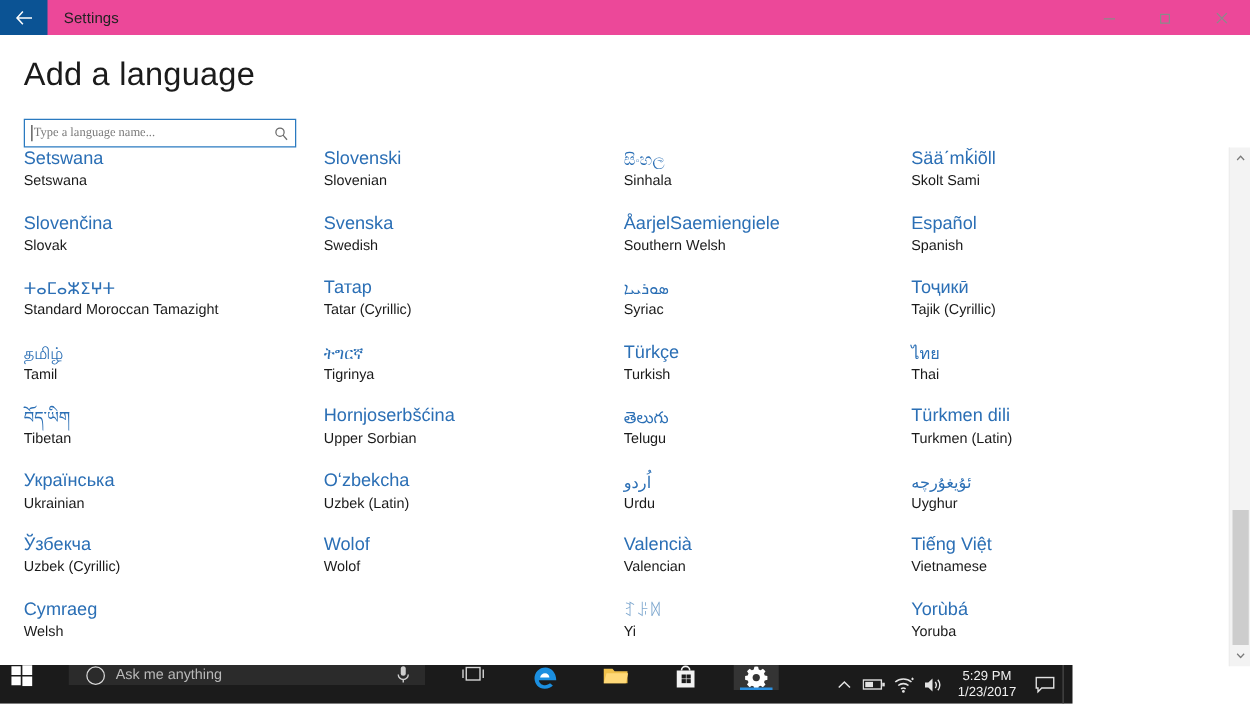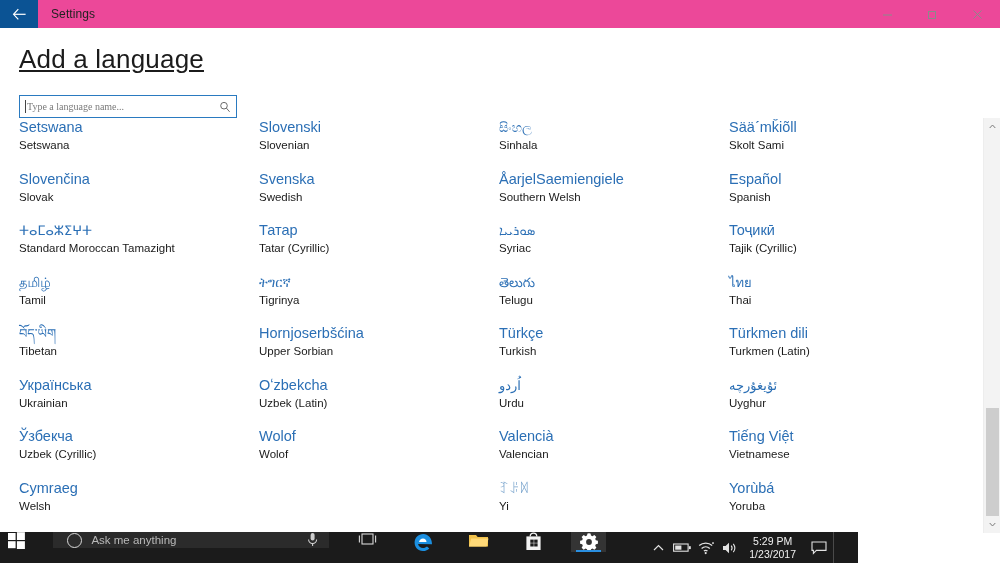--- a/index.html
+++ b/index.html
@@ -29,21 +29,21 @@
   .tb-spacer { flex:1; }
   .win-ctrl {
     width:45px; height:28px; display:flex; align-items:center; justify-content:center;
     cursor:default;
   }
   .win-ctrl svg { display:block; }
 
   
   .page-title {
     position:absolute; left:19px; top:44px;
-    font-size:26px; font-weight:300; color:#1b1b1b; letter-spacing:.2px;text-decoration:underline;
+    font-size:26px; font-weight:300; color:#1b1b1b; letter-spacing:.2px;
   }
 
   
   .search-wrap {
     position:absolute; left:19px; top:95px;
     width:218px; height:23px;
     border:1px solid #2a7ac0; background:#fff;
     display:flex; align-items:center;
   }
   .caret {
@@ -119,21 +119,21 @@
     width:42px; display:flex; align-items:center; justify-content:center;
     cursor:pointer; position:relative;
   }
   .tb-icon.taskview { width:44px; }
   .tb-icon.active { background:#343434; }
   .tb-icon.active::after {
     content:""; position:absolute; left:5px; right:5px; bottom:0; height:2px; background:#2a8fe0;
   }
   .tray-spacer { flex:1; }
   .tray {
-    display:flex; align-items:center; height:31px; padding-right:19px;
+    display:flex; align-items:center; height:31px; padding-right:2px;
   }
   .tray-icon {
     width:24px; display:flex; align-items:center; justify-content:center; cursor:pointer;
   }
   .clock {
     display:flex; flex-direction:column; align-items:center; justify-content:center;
     color:#f0f0f0; font-size:10.5px; line-height:13px;
     padding:0 9px 0 7px; cursor:pointer;
   }
   .action-center { width:28px; display:flex; align-items:center; justify-content:center; cursor:pointer; }
@@ -256,26 +256,26 @@
           </div>
           <div class="lang-item">
             <div class="lang-native">ÅarjelSaemiengiele</div>
             <div class="lang-english">Southern Welsh</div>
           </div>
           <div class="lang-item">
             <div class="lang-native script">ܣܘܪܝܝܐ</div>
             <div class="lang-english">Syriac</div>
           </div>
           <div class="lang-item">
+            <div class="lang-native">Türkçe</div>
+            <div class="lang-english">Turkish</div>
+          </div>
+          <div class="lang-item">
             <div class="lang-native script">తెలుగు</div>
             <div class="lang-english">Telugu</div>
-          </div>
-          <div class="lang-item">
-            <div class="lang-native">Türkçe</div>
-            <div class="lang-english">Turkish</div>
           </div>
           <div class="lang-item">
             <div class="lang-native script">اُردو</div>
             <div class="lang-english">Urdu</div>
           </div>
           <div class="lang-item">
             <div class="lang-native">Valencià</div>
             <div class="lang-english">Valencian</div>
           </div>
           <div class="lang-item">

